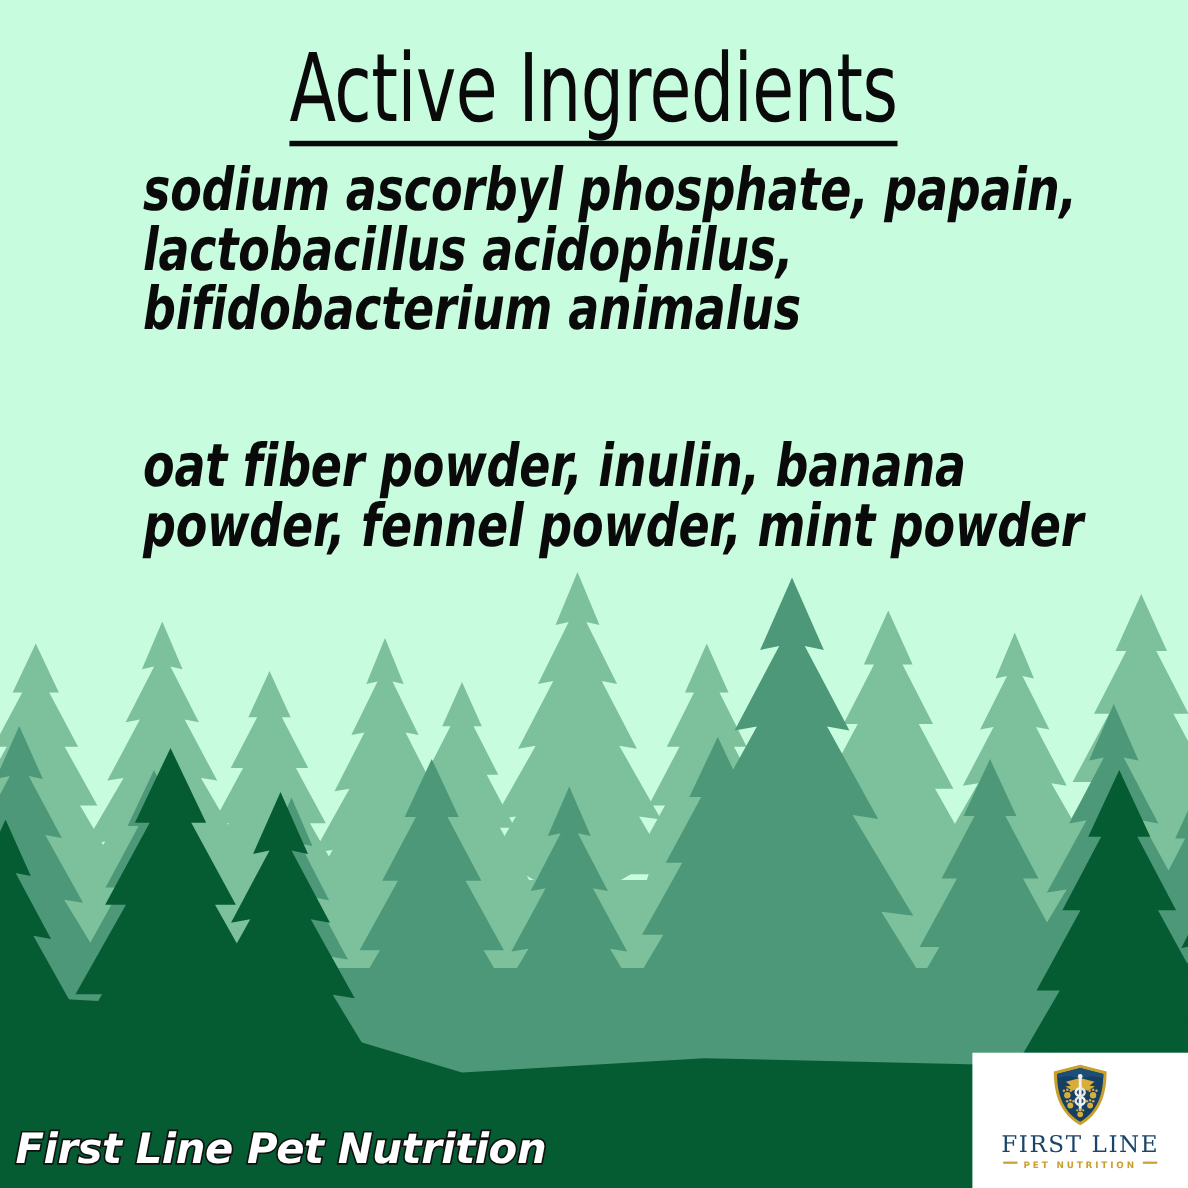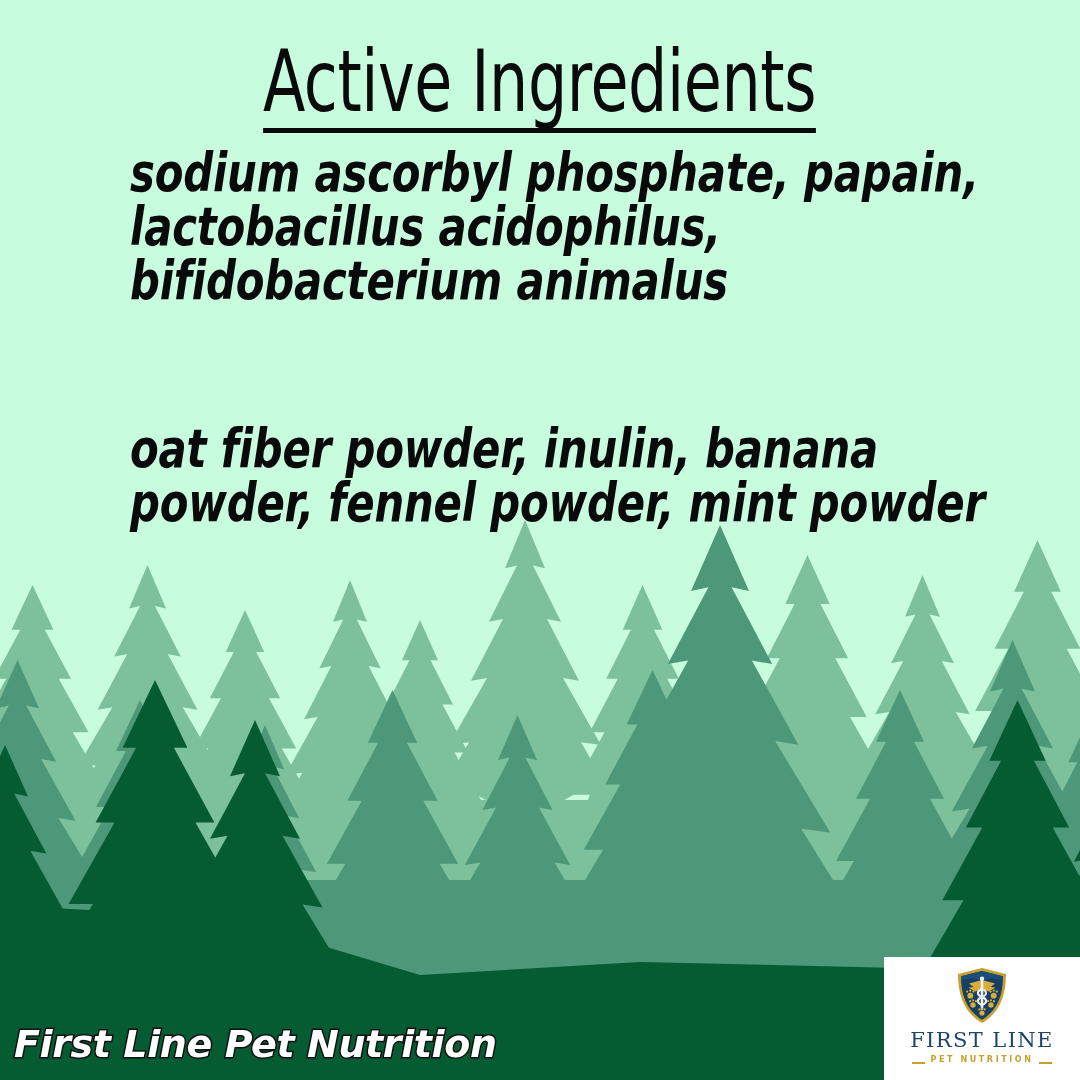--- a/index.html
+++ b/index.html
@@ -79,21 +79,21 @@
     line-height: 54px;
     letter-spacing: -0.2px;
   }
   .body-text .bt-inner {
     display: block;
     transform: scaleX(0.86);
     transform-origin: left center;
     width: 116%;
   }
   #body-active   { top: 146px; }
-  #body-inactive { top: 422px; }
+  #body-inactive { top: 397px; }
 
   
   #wordmark {
     position: absolute;
     left: 14px;
     bottom: 14px;
     font-family: "DejaVu Sans", "Liberation Sans", sans-serif;
     font-style: italic;
     font-weight: bold;
     font-size: 38px;
@@ -125,21 +125,21 @@
     font-family: "DejaVu Serif", "Liberation Serif", serif;
     font-size: 21px;
     letter-spacing: 1.4px;
     color: #1d4568;
     line-height: 1;
     white-space: nowrap;
   }
   #logo-subline {
     margin-top: 5px;
     display: flex;
-    align-items: flex-end;
+    align-items: flex-start;
     gap: 5px;
     white-space: nowrap;
   }
   .rule {
     display: block;
     width: 13px;
     height: 2px;
     background: #c8a02e;
   }
   #logo-petnutrition {

